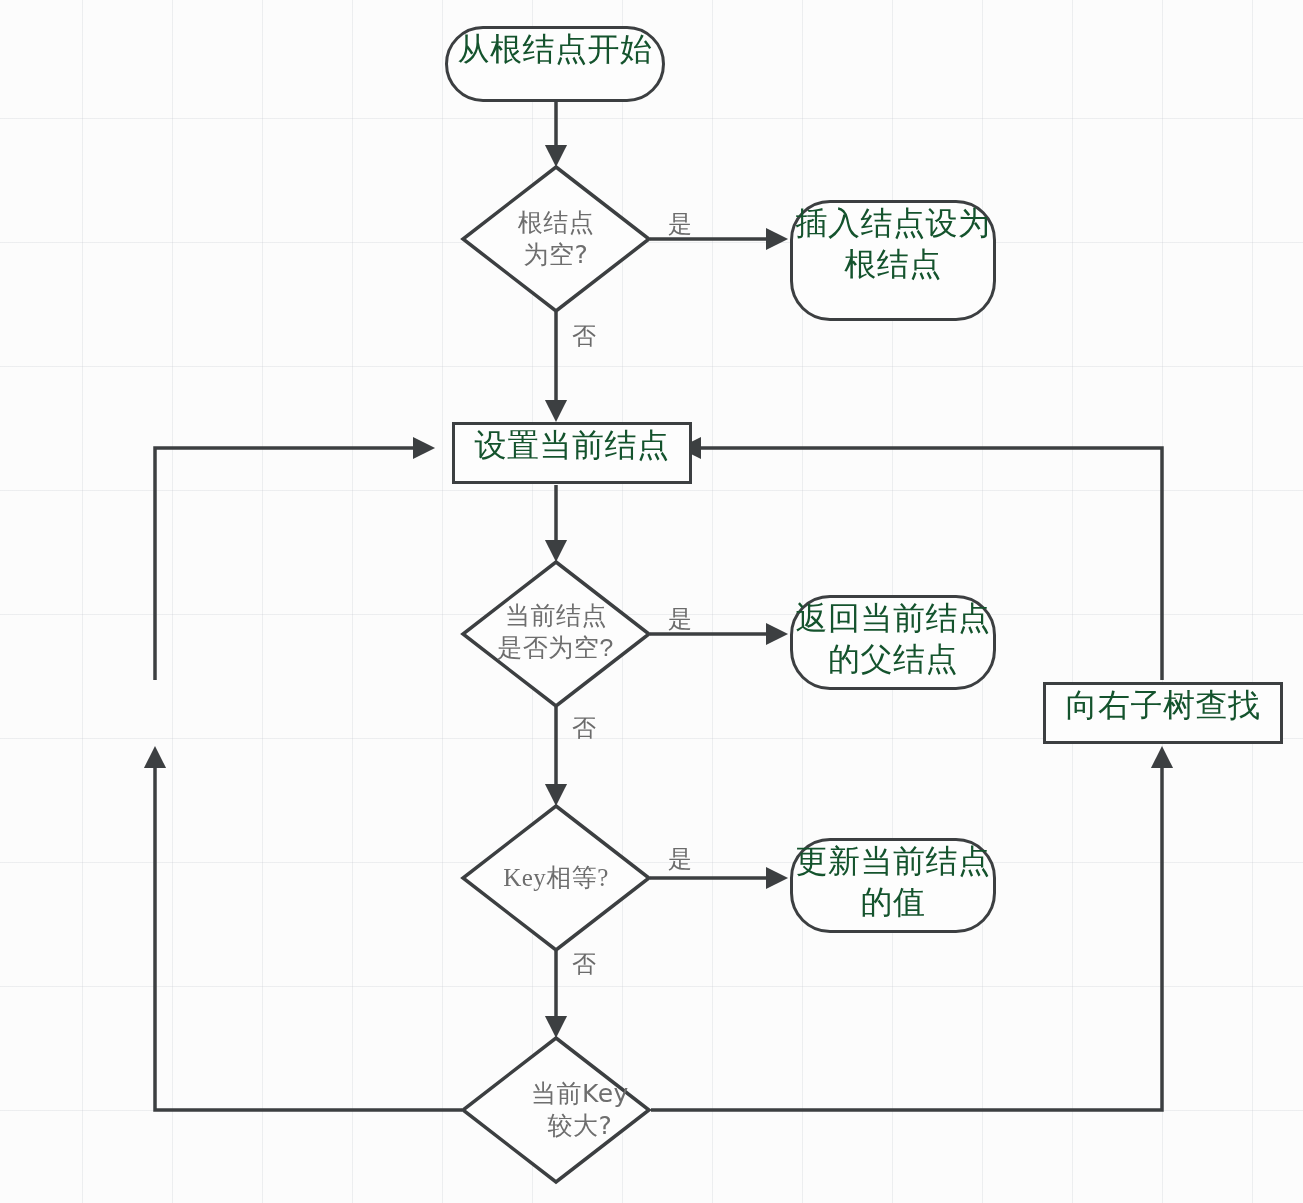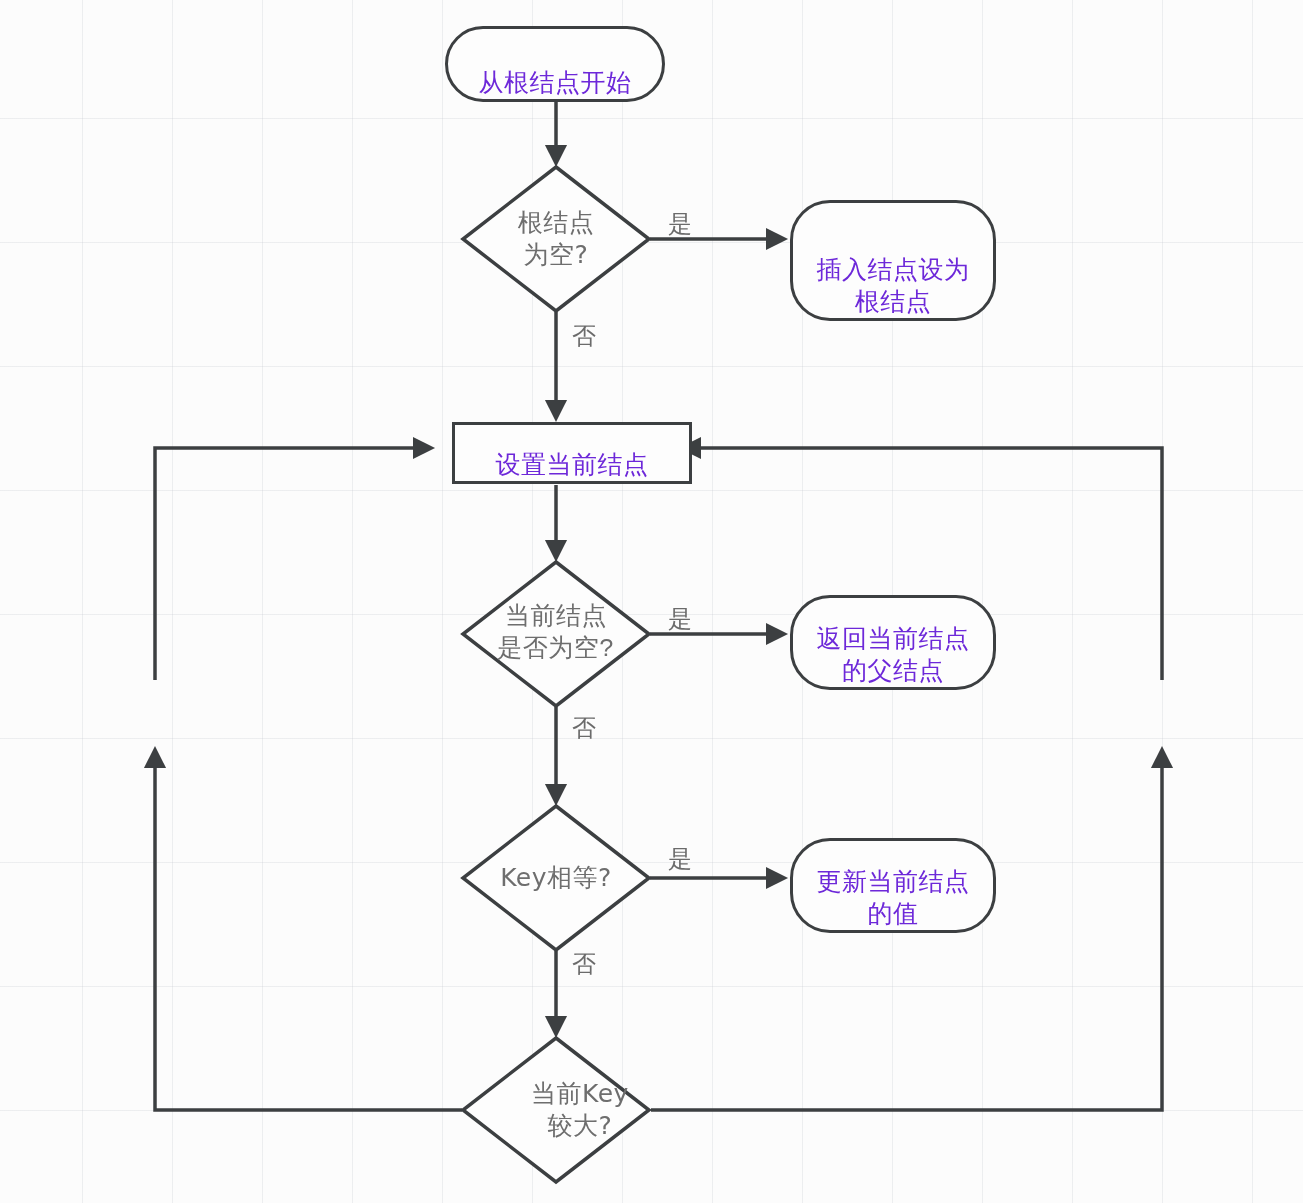--- a/index.html
+++ b/index.html
@@ -23,25 +23,25 @@
   #wires {
     position: absolute;
     left: 0; top: 0;
     width: 1303px;
     height: 1203px;
   }
   .node {
     position: absolute;
     box-sizing: border-box;
     display: flex;
-    align-items: flex-end;
+    align-items: flex-start;
     justify-content: center;
     text-align: center;
-    color: #6d28d9;
-    font-size: 25px;
+    color: #14532d;
+    font-size: 32px;
     line-height: 1.28;
     letter-spacing: 0.5px;
     z-index: 3;
   }
   .rect {
     border: 3px solid #3c3f41;
     background: #fdfdfd;
   }
   .stadium {
     border: 3px solid #3c3f41;
@@ -116,28 +116,31 @@
 
   <div class="node stadium" style="left:790px; top:838px; width:206px; height:95px;">
     <span>更新当前结点<br>的值</span>
   </div>
 
   <div class="node stadium" style="left:790px; top:595px; width:206px; height:95px;">
     <span>返回当前结点<br>的父结点</span>
   </div>
 
 
+  <div class="node rect" style="left:1043px; top:682px; width:240px; height:62px;">
+    <span>向右子树查找</span>
+  </div>
 
   <div class="diamond-label" style="left:463px; top:167px; width:186px; height:144px;">
     <span>根结点<br>为空?</span>
   </div>
   <div class="diamond-label" style="left:463px; top:562px; width:186px; height:144px;font-family:Liberation Mono, monospace;">
     <span>当前结点<br>是否为空?</span>
   </div>
-  <div class="diamond-label" style="left:463px; top:806px; width:186px; height:144px;">
+  <div class="diamond-label" style="left:463px; top:806px; width:186px; height:144px;font-family:Liberation Serif, serif;">
     <span>Key相等?</span>
   </div>
   <div class="diamond-label" style="left:487px; top:1038px; width:186px; height:144px;">
     <span>当前Key<br>较大?</span>
   </div>
 
   <div class="edge-label" style="left:668px; top:208px;"><span>是</span></div>
   <div class="edge-label" style="left:572px; top:320px;"><span>否</span></div>
   <div class="edge-label" style="left:668px; top:603px;"><span>是</span></div>
   <div class="edge-label" style="left:572px; top:712px;"><span>否</span></div>

